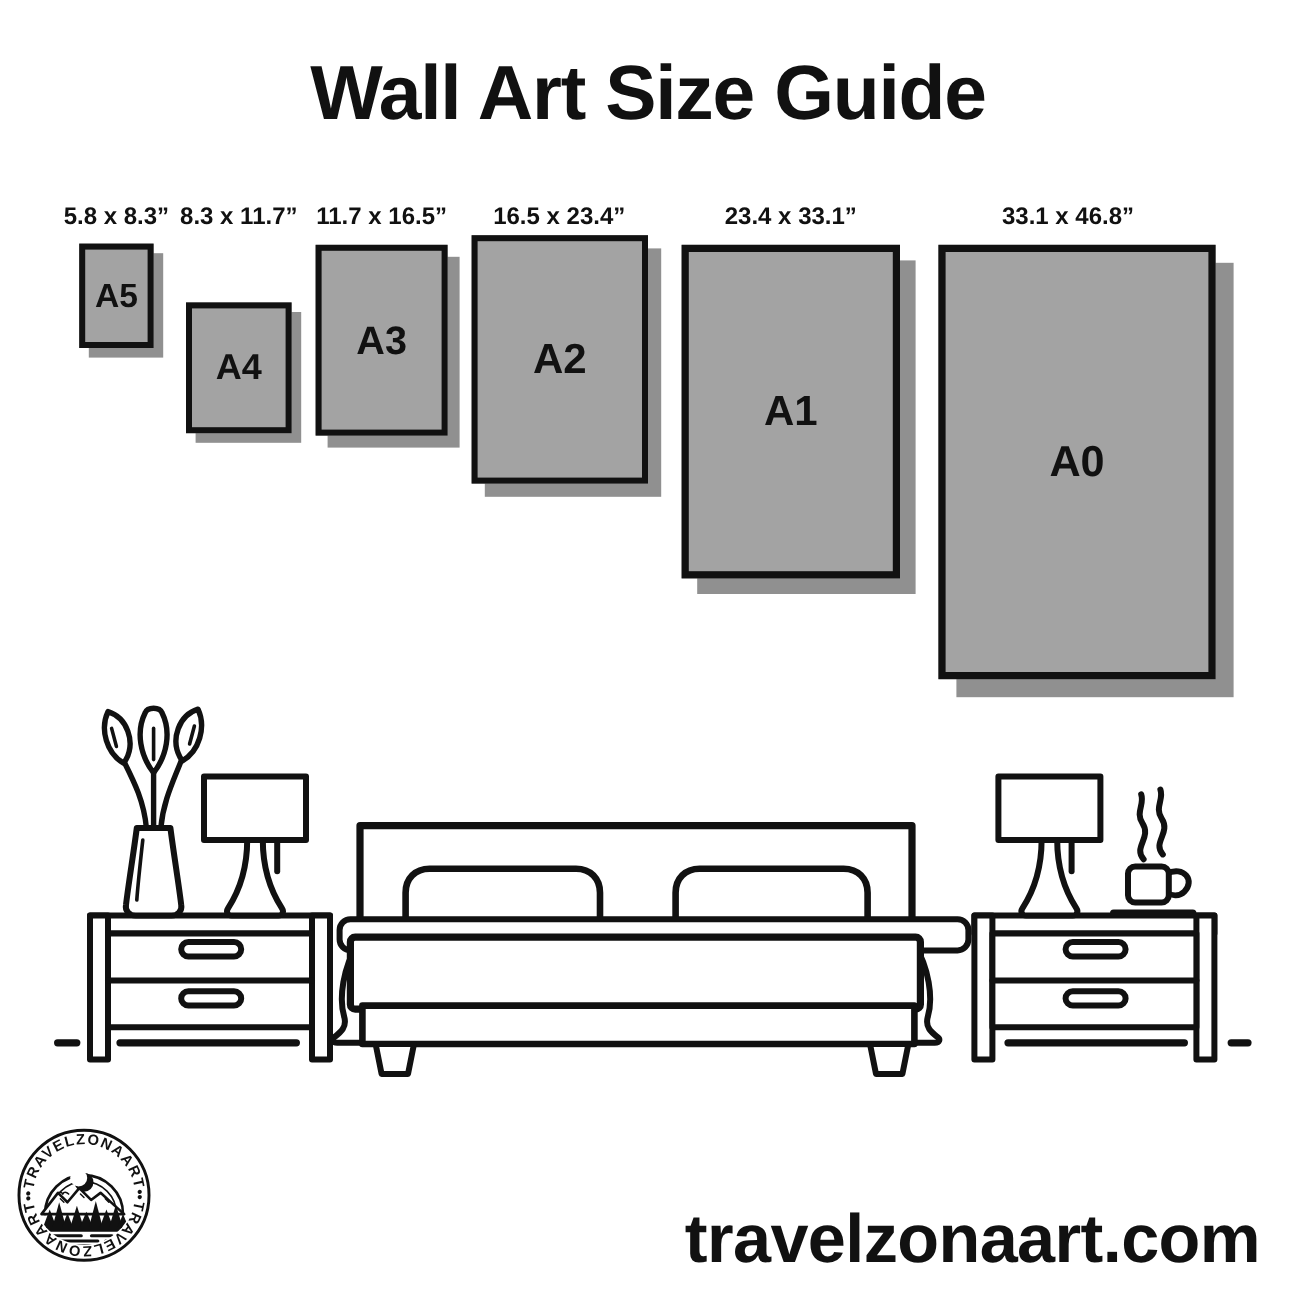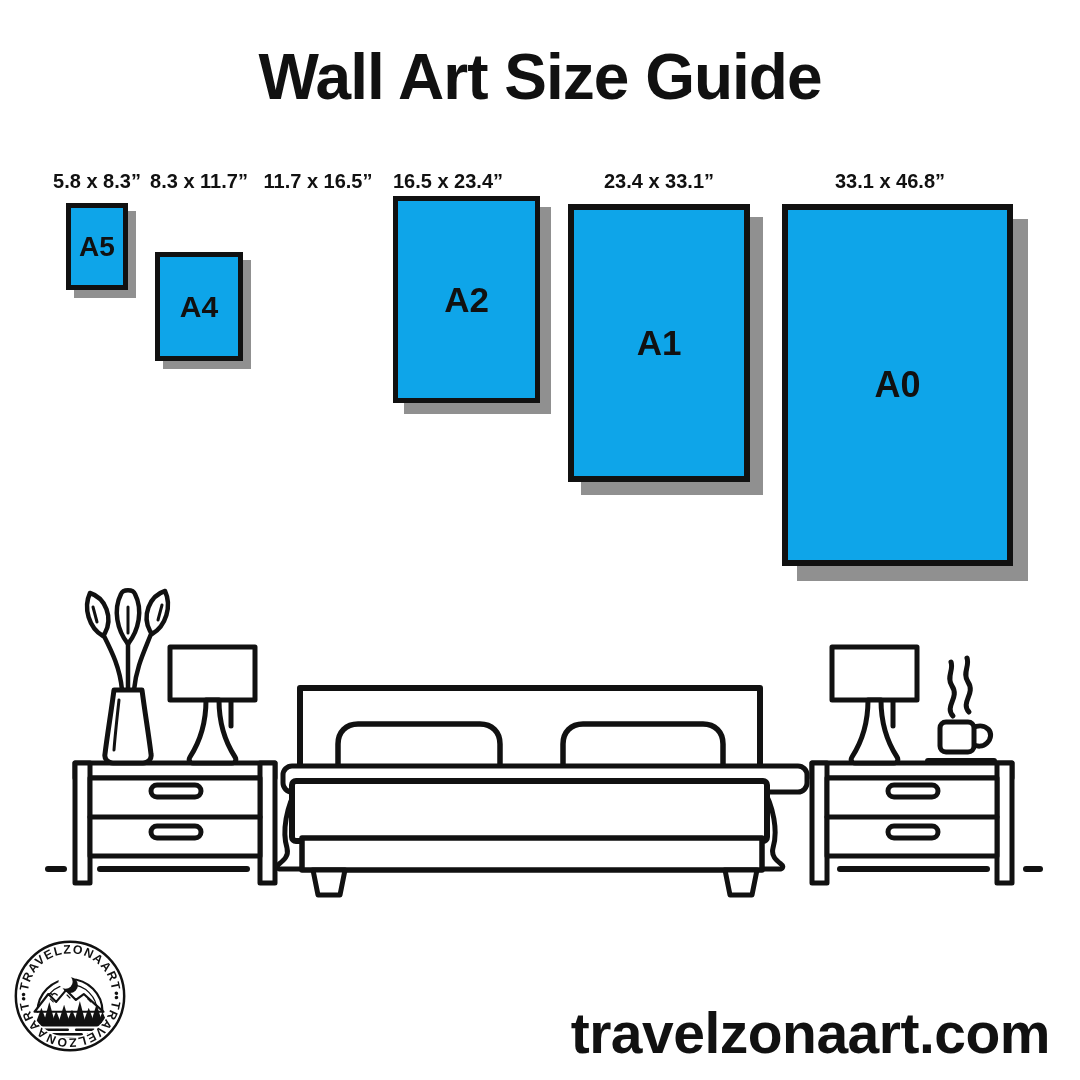--- a/index.html
+++ b/index.html
@@ -15,23 +15,23 @@
   }
   .title{
     position:absolute;left:0;right:0;top:40px;text-align:center;
     font-size:64px;font-weight:700;letter-spacing:-1px;color:var(--ink);
   }
   .size-label{
     position:absolute;top:170px;transform:translateX(-50%);
     font-size:20px;font-weight:700;white-space:nowrap;color:var(--ink);
   }
   .l-a5{left:97px}.l-a4{left:199px}.l-a3{left:318px}
-  .l-a2{left:448px}.l-a1{left:659px}.l-a0{left:890px}
+  .l-a2{left:466px}.l-a1{left:659px}.l-a0{left:890px}
   .frame{
-    position:absolute;box-sizing:border-box;background:#0ea5e9;
+    position:absolute;box-sizing:border-box;background:#a3a3a3;
     border:5px solid var(--ink);
     box-shadow:var(--so) var(--so) 0 0 var(--shadow);
     display:flex;align-items:center;justify-content:center;
     font-weight:700;color:var(--ink);
   }
   .f-a5{left:66px;top:203px;width:62px;height:87px;--so:8px;font-size:28px;}
   .f-a4{left:155px;top:204px;width:88px;height:109px;--so:8px;font-size:30px;margin-top:48px;}
   .f-a3{left:263px;top:204px;width:110px;height:159px;--so:10px;font-size:33px;}
   .f-a2{left:393px;top:196px;width:147px;height:207px;--so:11px;font-size:35px;}
   .f-a1{left:568px;top:204px;width:182px;height:278px;--so:13px;border-width:6px;font-size:35px;}
@@ -56,20 +56,23 @@
   <div class="size-label l-a3">11.7 x 16.5”</div>
   <div class="size-label l-a2">16.5 x 23.4”</div>
   <div class="size-label l-a1">23.4 x 33.1”</div>
   <div class="size-label l-a0">33.1 x 46.8”</div>
 
   <div class="frame f-a5">
       <span>A5</span>
     </div>
   <div class="frame f-a4">
       <span>A4</span>
+    </div>
+  <div class="frame f-a3">
+      <span>A3</span>
     </div>
   <div class="frame f-a2">
       <span>A2</span>
     </div>
   <div class="frame f-a1">
       <span>A1</span>
     </div>
   <div class="frame f-a0">
       <span>A0</span>
     </div>

